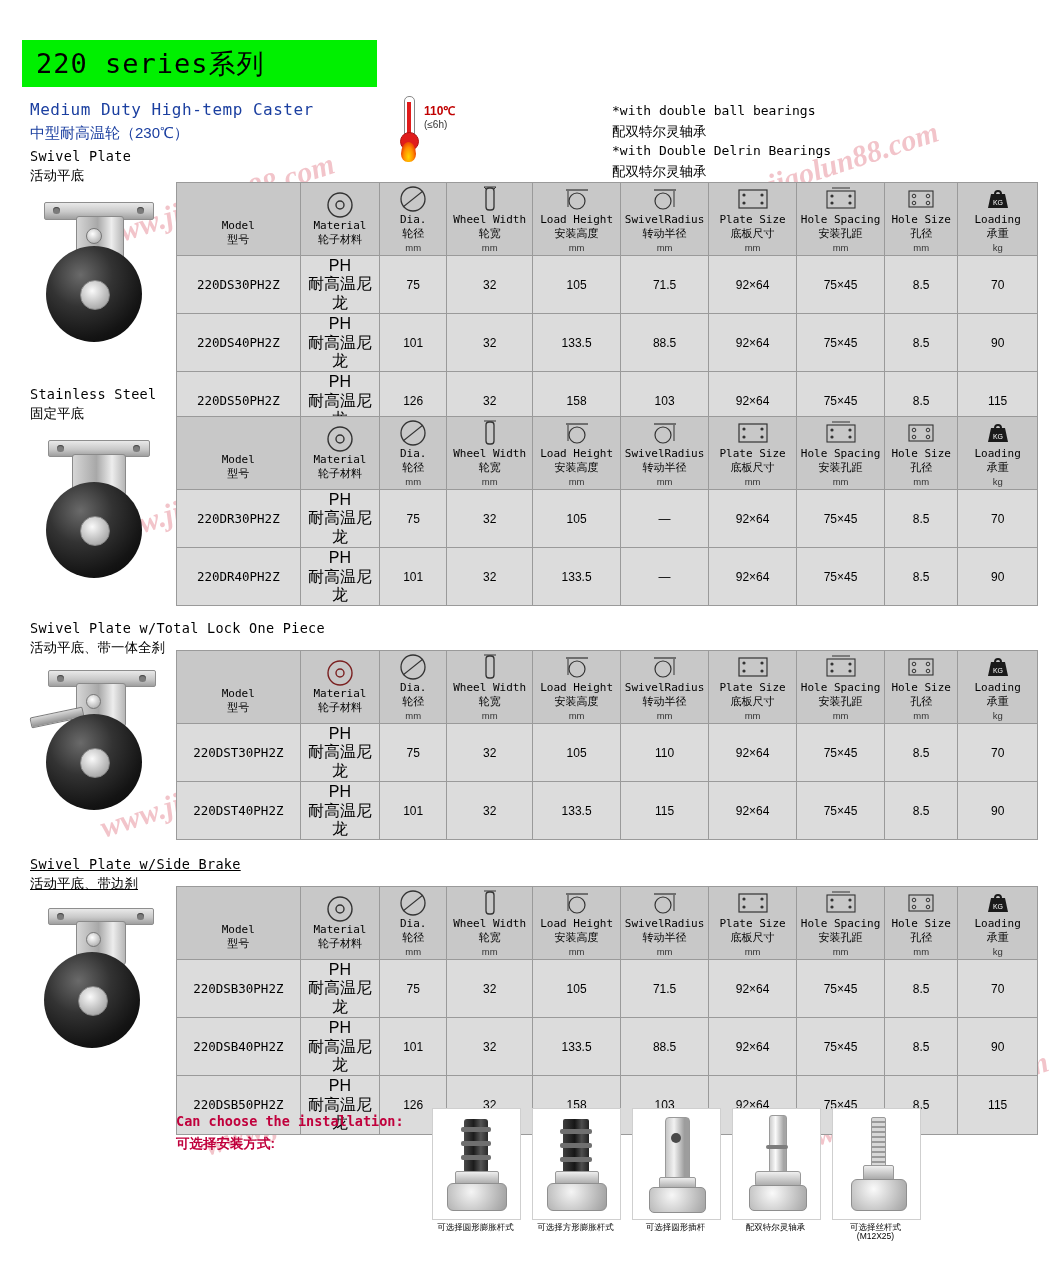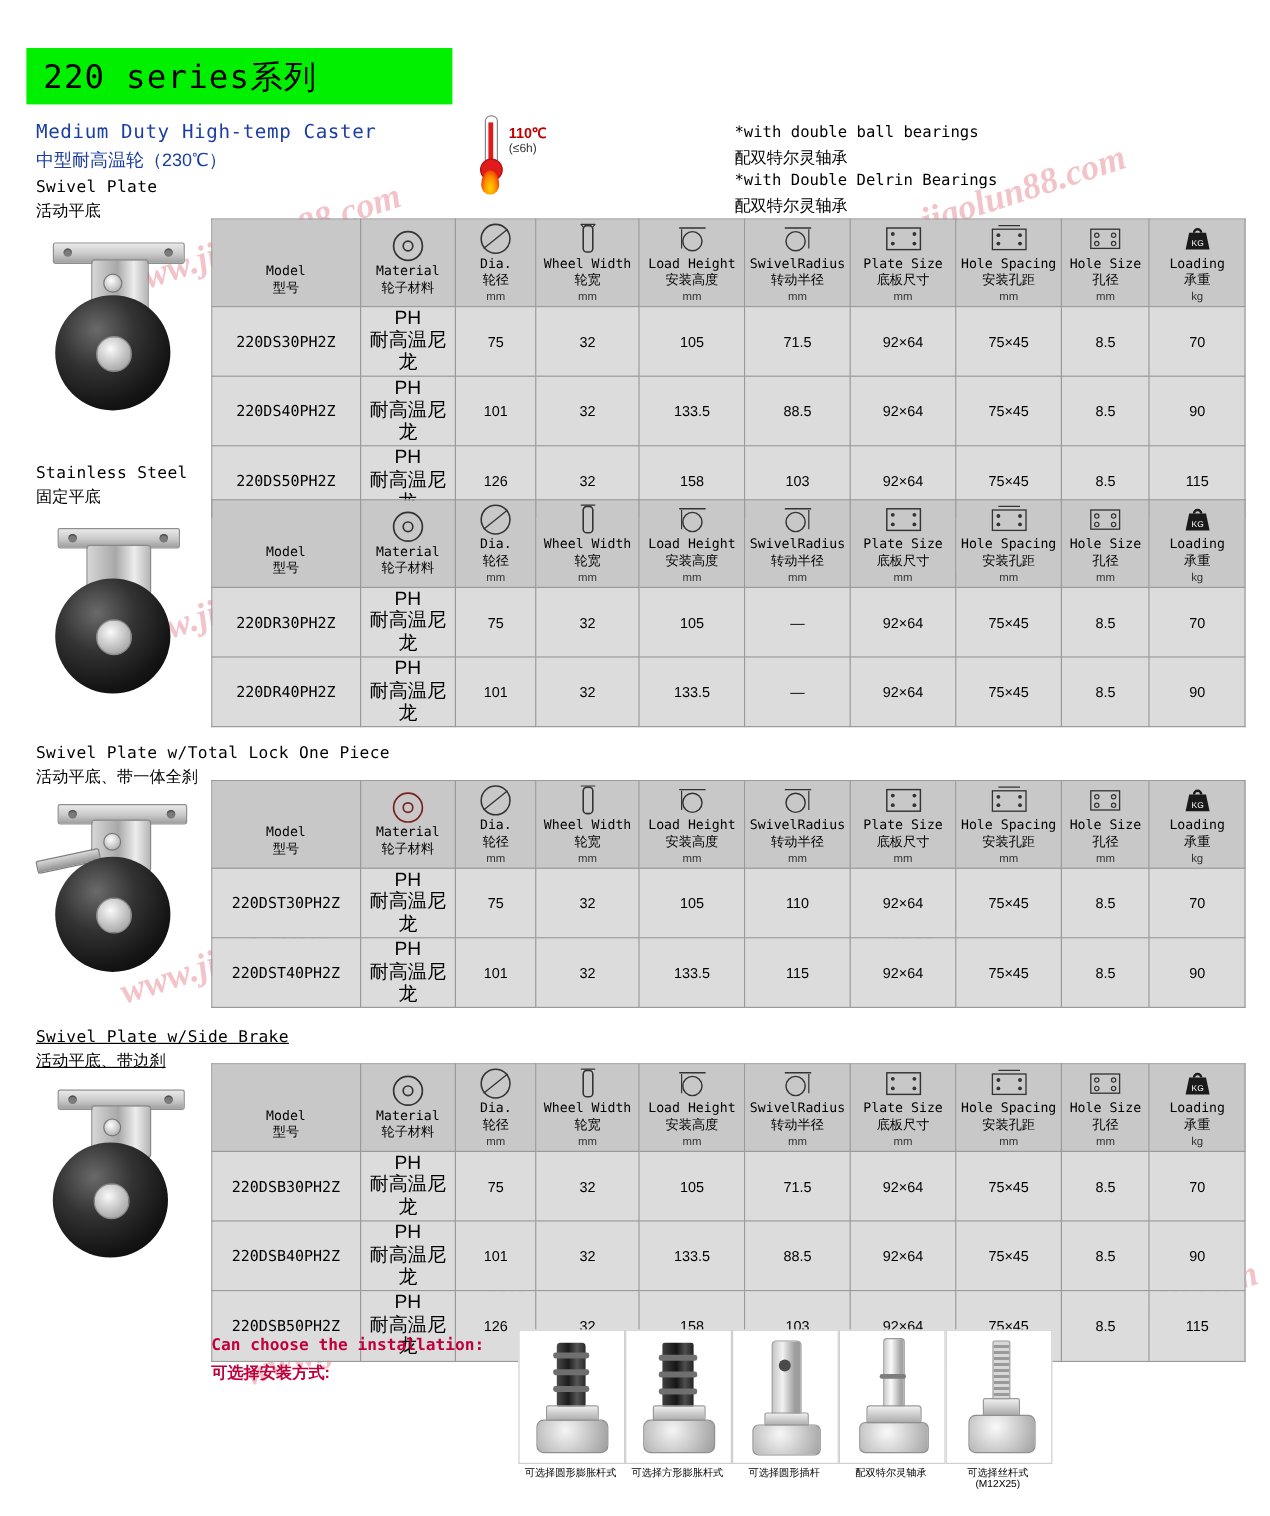--- a/index.html
+++ b/index.html
@@ -102,21 +102,21 @@
   
   .install-en{
     position:absolute;left:176px;top:1113px;
     font-family:"DejaVu Sans Mono","Liberation Mono",monospace;
     font-size:13.5px;color:#c0003c;font-weight:bold;
   }
   .install-cn{
     position:absolute;left:176px;top:1135px;
     font-size:13.5px;color:#c0003c;font-weight:bold;
   }
-  .thumbs{position:absolute;left:432px;top:1108px;display:flex;gap:2px;}
+  .thumbs{position:absolute;left:432px;top:1108px;display:flex;gap:13px;}
   .thumb{width:87px;}
   .thumb .pic{
     width:87px;height:110px;border:1px solid #cfcfcf;background:#fff;
     position:relative;overflow:hidden;
   }
   .thumb .cap{
     margin-top:3px;text-align:center;font-size:8.5px;color:#000;line-height:1.1;
   }
   .stem{position:absolute;border-radius:2px;}
 </style>

